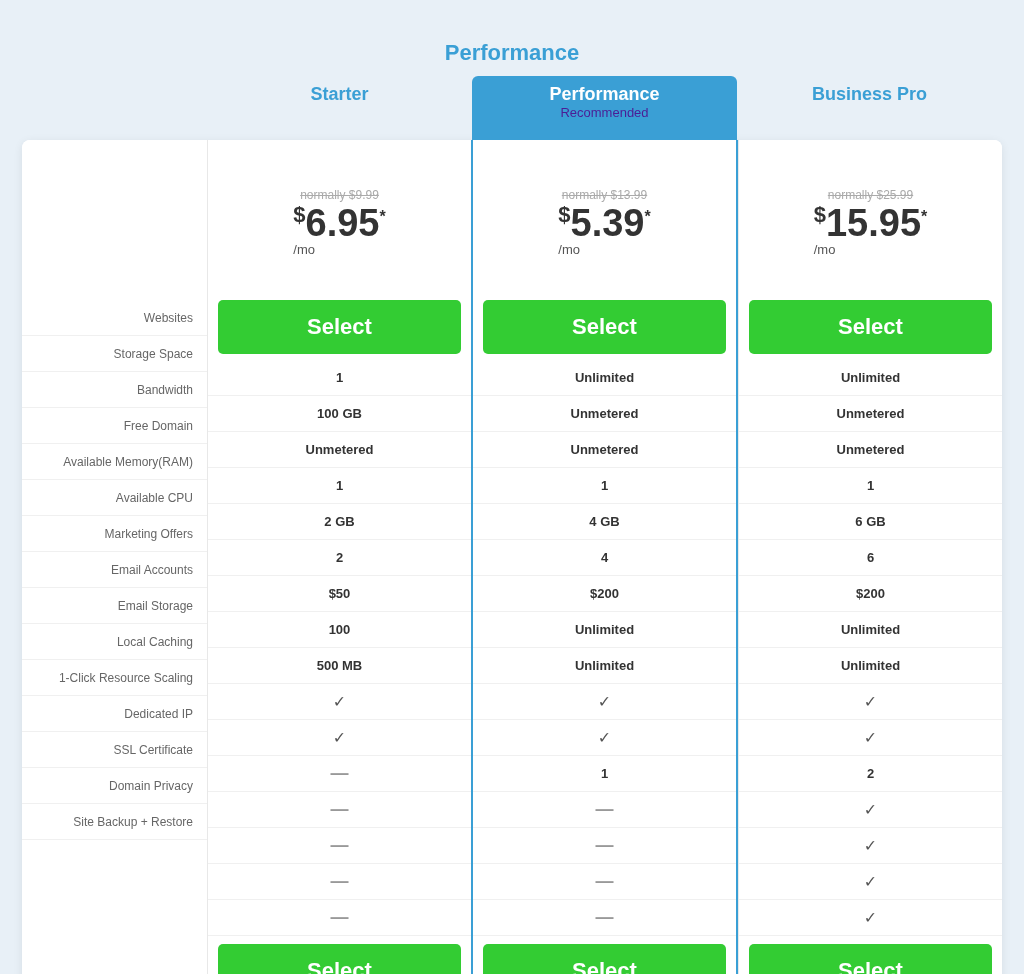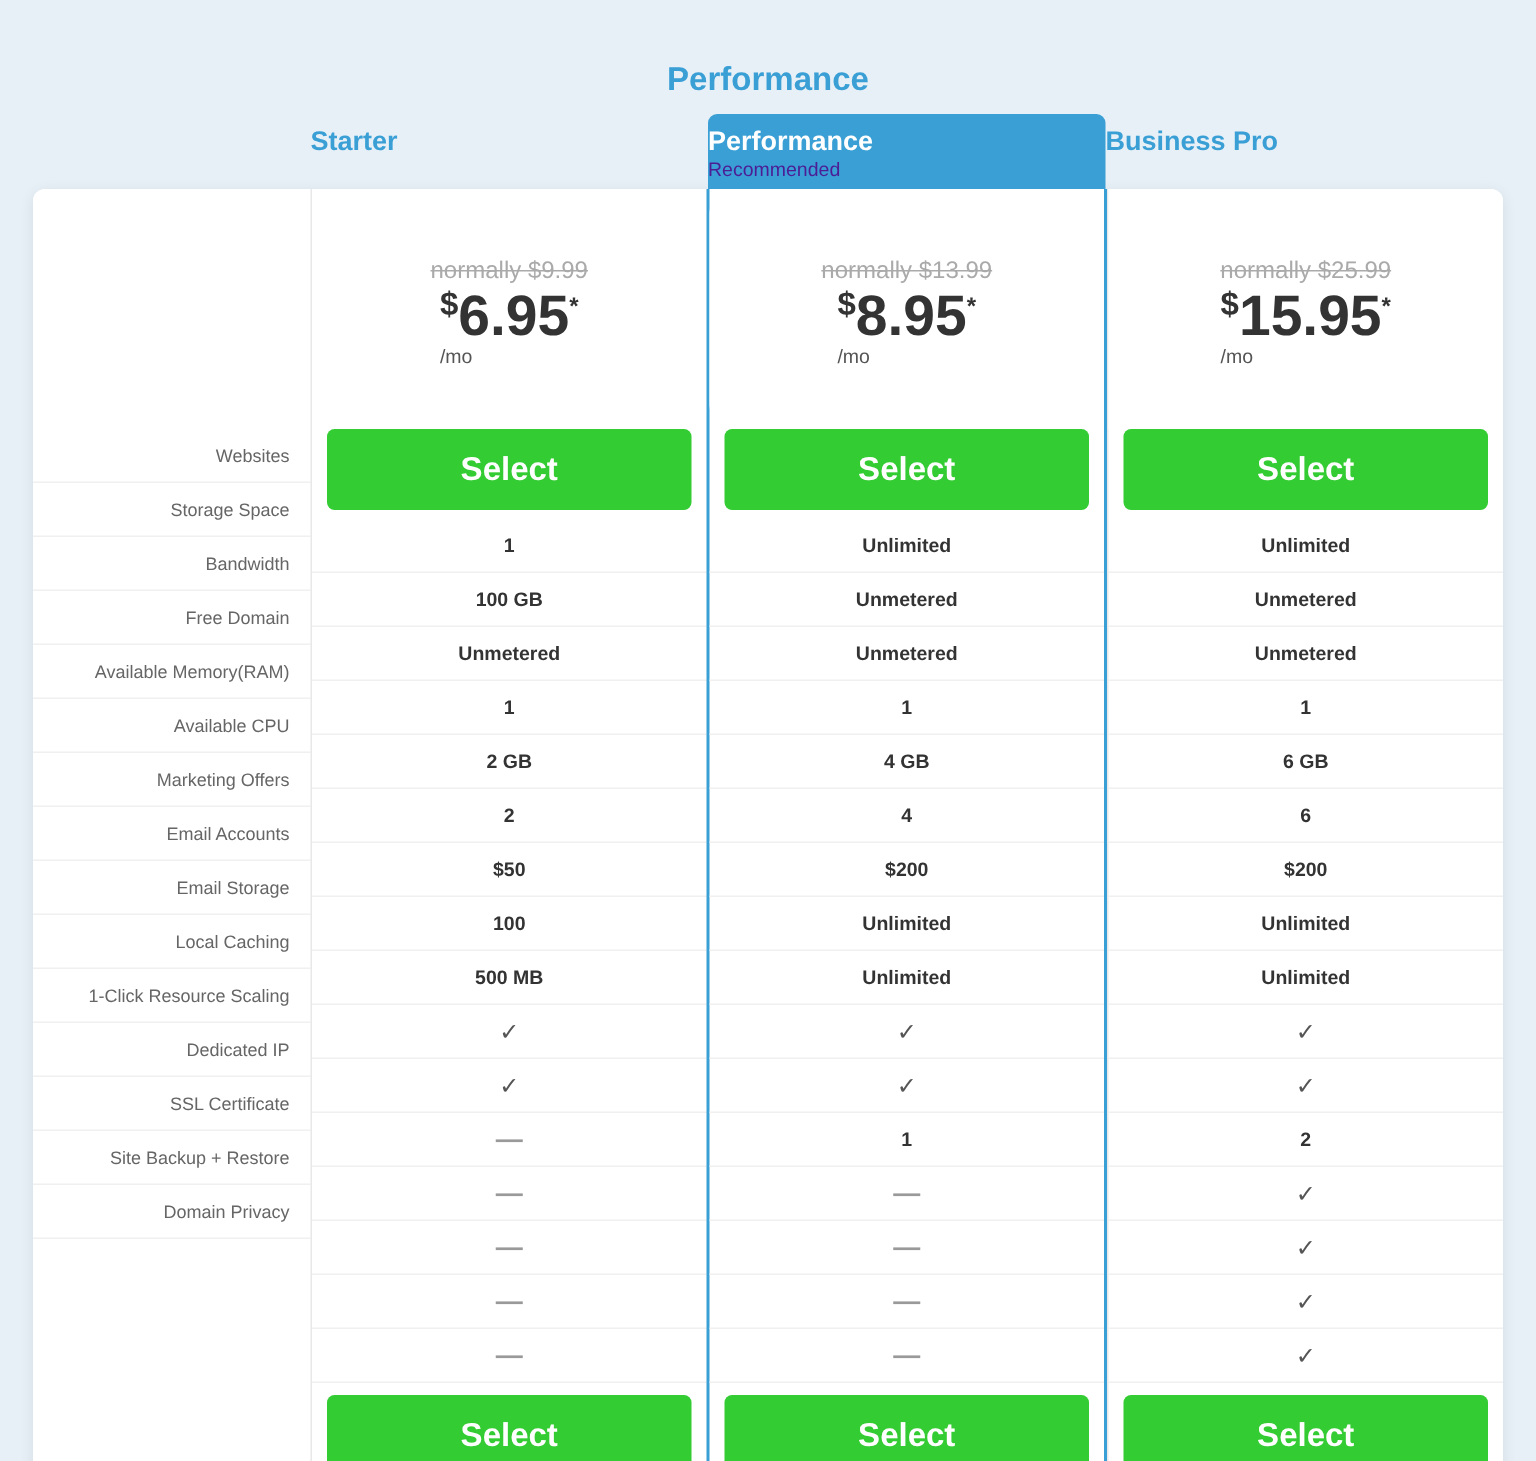--- a/index.html
+++ b/index.html
@@ -22,23 +22,24 @@
       font-size: 22px;
       font-weight: bold;
       margin-bottom: 10px;
     }
     .plan-headers {
       display: flex;
       margin-left: 185px;
     }
     .plan-header {
       flex: 1;
+      text-align: center;
       font-size: 18px;
       font-weight: bold;
-      padding: 8px 0 6px;
+      padding: 8px 0 20px;
     }
     .plan-header.starter { color: #3a9fd5; }
     .plan-header.performance {
       color: #fff;
       background: #3a9fd5;
       border-radius: 6px 6px 0 0;
     }
     .plan-header.business { color: #3a9fd5; }
 
     .recommended-badge {
@@ -102,21 +103,21 @@
       align-items: center;
       justify-content: center;
       padding: 14px 10px 10px;
       background: #fff;
     }
     .plan-col.performance .price-block {
       background: #fff;
       border-radius: 16px;
     }
     .normal-price {
-      font-size: 16px;
+      font-size: 12px;
       color: #aaa;
       text-decoration: line-through;
       margin-bottom: 2px;
     }
     .main-price {
       font-size: 38px;
       font-weight: bold;
       color: #333;
       line-height: 1;
     }
@@ -247,24 +248,24 @@
       <div class="feature-row">
           <span>1-Click Resource Scaling</span>
         </div>
       <div class="feature-row">
           <span>Dedicated IP</span>
         </div>
       <div class="feature-row">
           <span>SSL Certificate</span>
         </div>
       <div class="feature-row">
+          <span>Domain Privacy</span>
+        </div>
+      <div class="feature-row">
           <span>Site Backup + Restore</span>
-        </div>
-      <div class="feature-row">
-          <span>Domain Privacy</span>
         </div>
       <div class="bottom-spacer"></div>
     </div>
 
     <div class="plan-cols">
 
       <div class="plan-col">
         <div class="price-block">
           <div class="normal-price">normally $9.99</div>
           <div class="price-unit-row">
@@ -308,21 +309,21 @@
         <div class="bottom-btn-row">
           <button class="bottom-select-btn">Select</button>
         </div>
       </div>
 
       <div class="plan-col performance">
         <div class="price-block">
           <div class="normal-price">normally $13.99</div>
           <div class="price-unit-row">
             <span class="main-price">
-              <sup>$</sup><span>8.95</span><span class="asterisk">*</span>
+              <sup>$</sup><span>5.39</span><span class="asterisk">*</span>
             </span>
             <span class="per-mo">/mo</span>
           </div>
         </div>
         <button class="select-btn">Select</button>
         <div class="data-row">Unlimited</div>
         <div class="data-row">Unmetered</div>
         <div class="data-row">Unmetered</div>
         <div class="data-row">1</div>
         <div class="data-row">4 GB</div>

